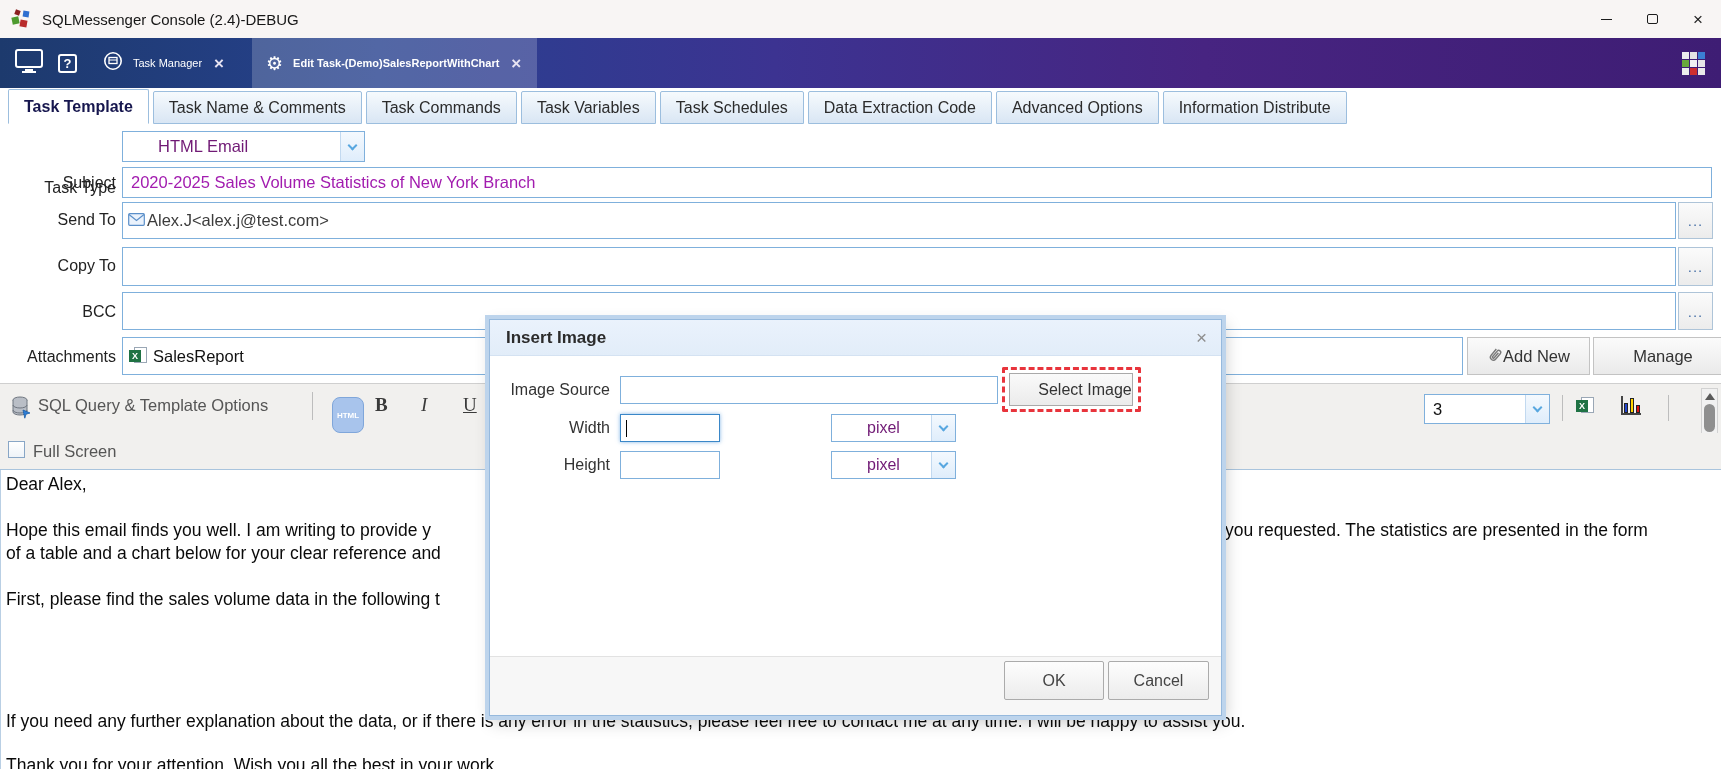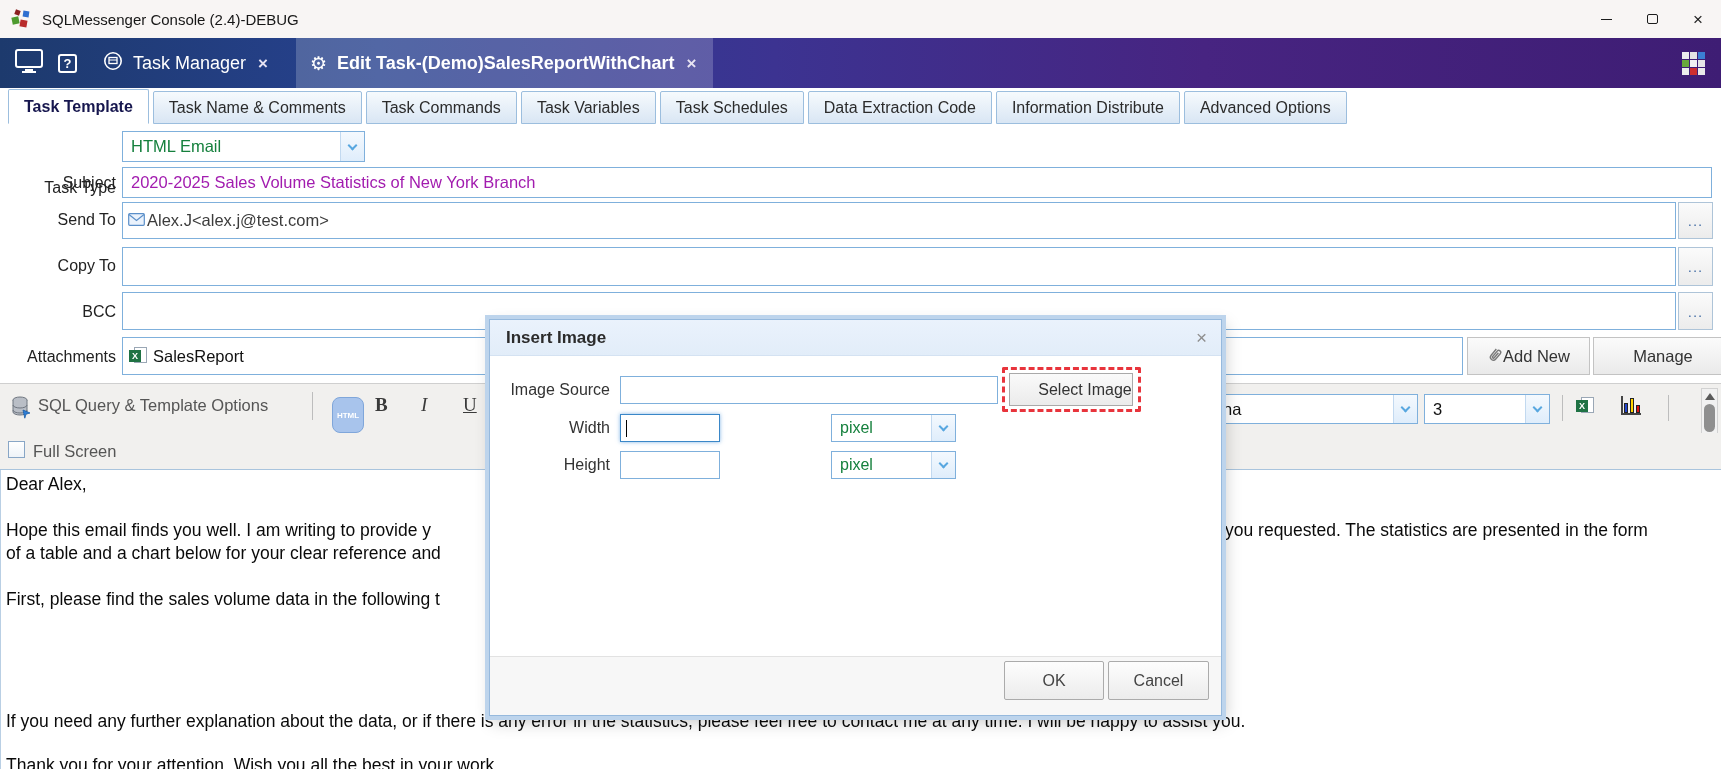--- a/index.html
+++ b/index.html
@@ -21,21 +21,21 @@
   .glyph-max { width:11px; height:10px; border:1.4px solid #1c1c1c; border-radius:2px; display:block; }
   .glyph-close { font-size:17px; color:#1c1c1c; line-height:1; }
 
   
   .navbar { position:absolute; left:0; top:38px; width:1721px; height:50px;
     background:linear-gradient(90deg,#1d3a6d 0%,#27418f 22%,#3c3391 45%,#472481 70%,#3e1d74 100%);
     display:flex; align-items:center; }
   .monitor-icon { margin-left:14px; }
   .help-box { width:19px; height:19px; border:2px solid #fff; border-radius:3px; color:#fff; font-weight:bold; font-size:13px; display:flex; align-items:center; justify-content:center; margin-left:14px; }
   .nav-tab { height:50px; display:flex; align-items:center; padding:0 14px; margin-left:12px; color:#fff; }
-  .nav-tab .lbl { margin:0 10px; font-size:18px; }
+  .nav-tab .lbl { margin:0 10px; font-size:11px; }
   .nav-tab.active { background:rgba(255,255,255,0.20); }
   .nav-tab.active .lbl { font-weight:bold; }
   .nav-x { font-size:17px; font-weight:bold; color:#e8e4f2; line-height:1; padding:0 2px; }
   .gear-glyph { font-size:19px; color:#fff; line-height:1; }
   .cubes-icon { margin-left:auto; margin-right:16px; display:grid; grid-template-columns:repeat(3,7px); grid-template-rows:repeat(3,7px); gap:1px; }
   .cubes-icon i { display:block; width:7px; height:7px; }
 
   
   .tabstrip { position:absolute; left:0; top:88px; width:1721px; height:36px; background:#fff; display:flex; align-items:flex-end; padding-left:8px; }
   .tab { height:33px; display:flex; align-items:center; padding:0 15px; margin-right:4px;
@@ -43,21 +43,21 @@
     font-size:16px; color:#2b2b2b; white-space:nowrap; }
   .tab.active { height:35px; background:#fff; border-bottom:1px solid #fff; font-weight:bold; color:#16164e; }
 
   
   .formarea { position:absolute; left:0; top:124px; width:1721px; height:259px; background:#fff; }
   .flabel { position:absolute; left:0; width:116px; text-align:right; font-size:16px; color:#222; white-space:nowrap; }
   .field { position:absolute; background:#fff; border:1px solid #7fb0dc; display:flex; align-items:center; }
   .field .txt { padding-left:8px; font-size:16.5px; color:#111; white-space:nowrap; }
   input.field { padding-left:8px; font-size:16.5px; color:#a21caf; font-family:inherit; outline:none; }
   .dd { position:absolute; background:#fff; border:1px solid #7fb0dc; display:flex; align-items:center; }
-  .dd .txt { padding-left:8px; font-size:16.5px; color:#15803d; flex:1; white-space:nowrap; overflow:hidden; }
+  .dd .txt { padding-left:8px; font-size:16.5px; color:#701a75; flex:1; white-space:nowrap; overflow:hidden;margin-left:27px; }
   .dd .chevzone { width:24px; align-self:stretch; display:flex; align-items:center; justify-content:center; background:linear-gradient(#f4f9fe,#dfedfb); border-left:1px solid #c2d9f0; }
   .chev { width:7px; height:7px; border-right:2px solid #58a7e0; border-bottom:2px solid #58a7e0; transform:rotate(45deg); margin-top:-3px; }
   .more-btn { position:absolute; width:35px; background:linear-gradient(#fbfbfb,#ececec); border:1px solid #aec4d8; color:#4a72a8; font-size:15px; letter-spacing:1px; display:flex; align-items:center; justify-content:center; }
   .gray-btn { position:absolute; background:linear-gradient(#fbfbfb,#eaeaea); border:1px solid #c3c3c3; color:#333; font-size:16.5px; display:flex; align-items:center; justify-content:center; }
 
   
   .etoolbar { position:absolute; left:0; top:383px; width:1721px; height:50px; background:#f1f0ee; border-top:1px solid #cfcfcf; }
   .opt-label { position:absolute; left:38px; top:12px; font-size:16.5px; color:#555; }
   .tsep { position:absolute; top:8px; width:1px; height:28px; background:#bdbdbd; }
   .html-badge { position:absolute; left:332px; top:13px; width:32px; height:36px; background:#a8c4ec; border:1px solid #7fa6da; border-radius:8px; color:#fff; font-size:8px; font-weight:bold; display:flex; align-items:center; justify-content:center; }
@@ -168,22 +168,22 @@
   </span>
 </div>
 
 <div class="tabstrip">
   <div class="tab active">Task Template</div>
   <div class="tab">Task Name &amp; Comments</div>
   <div class="tab">Task Commands</div>
   <div class="tab">Task Variables</div>
   <div class="tab">Task Schedules</div>
   <div class="tab">Data Extraction Code</div>
+  <div class="tab">Advanced Options</div>
   <div class="tab">Information Distribute</div>
-  <div class="tab">Advanced Options</div>
 </div>
 
 <div class="formarea">
   <div class="flabel" style="top:15px;margin-top:40px;">Task Type</div>
   <div class="dd" style="left:122px; top:7px; width:243px; height:31px;">
     <span class="txt">HTML Email</span>
     <span class="chevzone">
         <span class="chev"></span>
       </span>
   </div>
@@ -239,26 +239,20 @@
         <path d="M11 14 l7 3 -4 1.2 -1.2 4 z" fill="#2f7fd6" stroke="#1c5ea8" stroke-width="0.8"></path>
       </svg>
   </span>
   <span class="opt-label">SQL Query &amp; Template Options</span>
   <span class="tsep" style="left:312px;"></span>
   <span class="html-badge">HTML</span>
   <span class="fmt" style="left:375px; font-weight:bold;">B</span>
   <span class="fmt" style="left:421px; font-style:italic;">I</span>
   <span class="fmt" style="left:463px; text-decoration:underline;">U</span>
 
-  <div class="fontbox" style="left:1150px; width:268px;">
-    <span class="t" style="padding-left:72px;">na</span>
-    <span class="chevzone">
-        <span class="chev"></span>
-      </span>
-  </div>
   <div class="fontbox" style="left:1424px; width:126px;">
     <span class="t" style="padding-left:8px;">3</span>
     <span class="chevzone">
         <span class="chev"></span>
       </span>
   </div>
   <span class="tsep" style="left:1562px; top:11px; height:26px;"></span>
   <span class="excel-ic" style="position:absolute; left:1576px; top:13px;">
       <span class="page"></span>
       <span class="grn">X</span>

